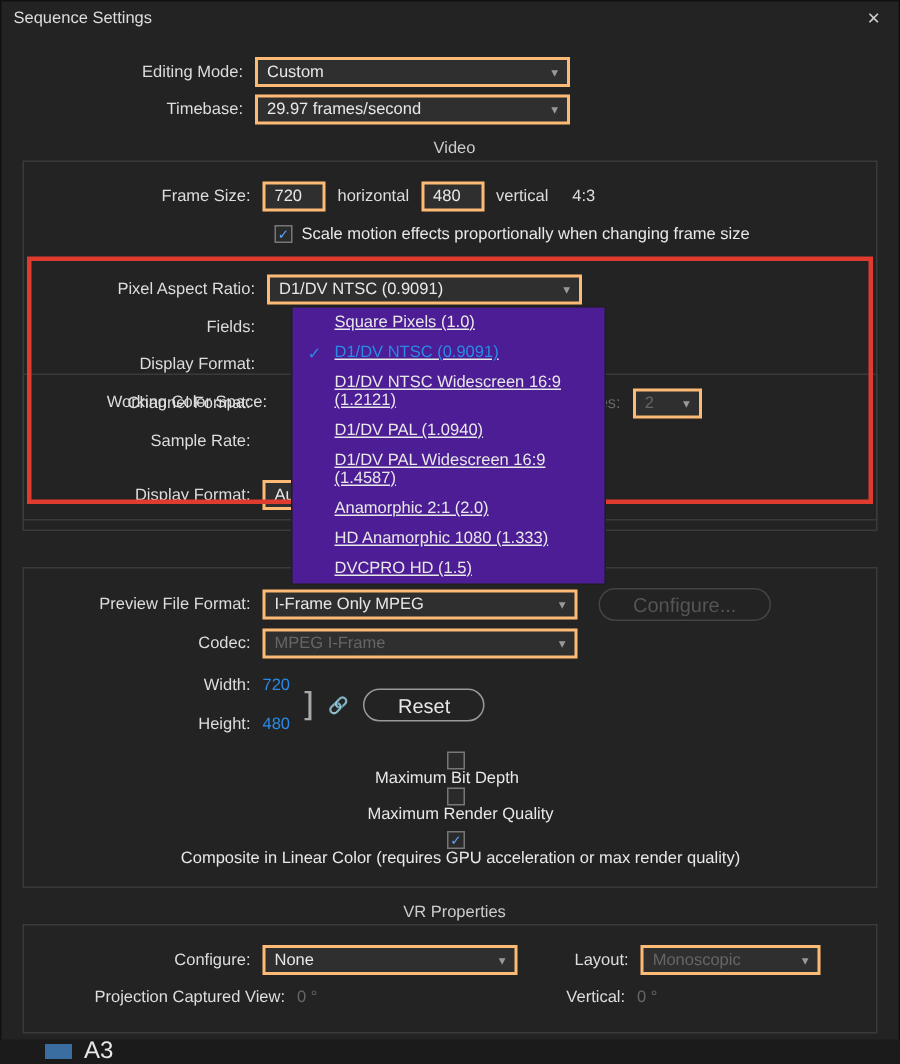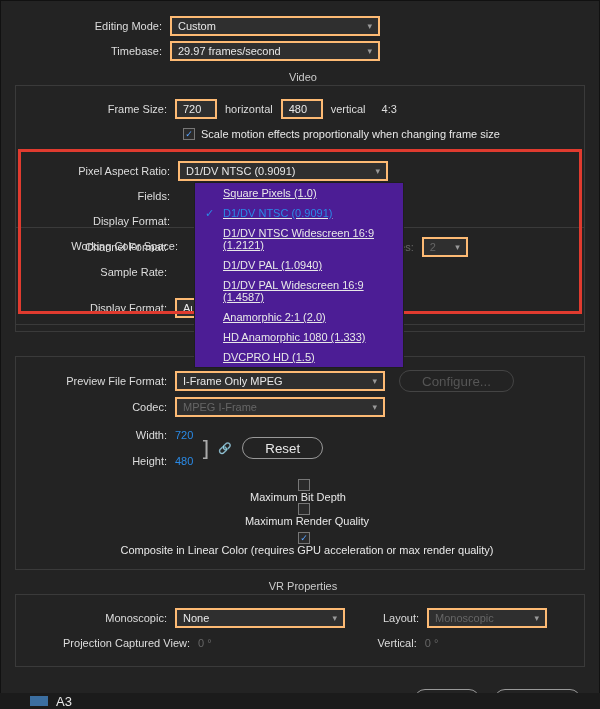--- a/index.html
+++ b/index.html
@@ -108,26 +108,30 @@
 .linkicon { color: #aaa; margin-right: 10px; }
 .wh-block { display: flex; flex-direction: column; }
 .wh-block .row { margin: 3px 0; }
 .bottom-strip {
   position: absolute; bottom: 0; left: 0; width: 600px; height: 16px;
   background: #1b1b1b;
   display: flex; align-items: center; gap: 8px;
   padding-left: 30px;
 }
 .strip-box { width: 18px; height: 10px; background: #3b6ea0; }
-.strip-a { color: #e8e8e8; font-size: 13px; }
+.strip-a { color: #e8e8e8; font-size: 16px; }
 </style>
 </head>
 <body>
 
 <div class="dialog">
+  <div class="titlebar">
+    <span>Sequence Settings</span>
+    <span class="close-x">✕</span>
+  </div>
 
   <div class="body">
 
     <div class="row">
       <div class="label">Editing Mode:</div>
       <div class="sel">
         <span>Custom</span>
           <span class="chev">▾</span>
       </div>
     </div>
@@ -253,21 +257,21 @@
       </div>
       <div class="row ck-row">
         <span class="checkbox">✓</span>
         <span>Composite in Linear Color (requires GPU acceleration or max render quality)</span>
       </div>
     </div>
 
     <div class="section-head">VR Properties</div>
     <div class="group">
       <div class="row">
-        <div class="label">Monoscopic:</div>
+        <div class="label">Configure:</div>
         <div class="sel" style="width:170px">
           <span>None</span>
             <span class="chev">▾</span>
         </div>
         <span style="width:30px"></span>
         <span class="small-txt">Layout:</span>
         <div class="sel disabled" style="width:120px">
           <span>Monoscopic</span>
             <span class="chev">▾</span>
         </div>

